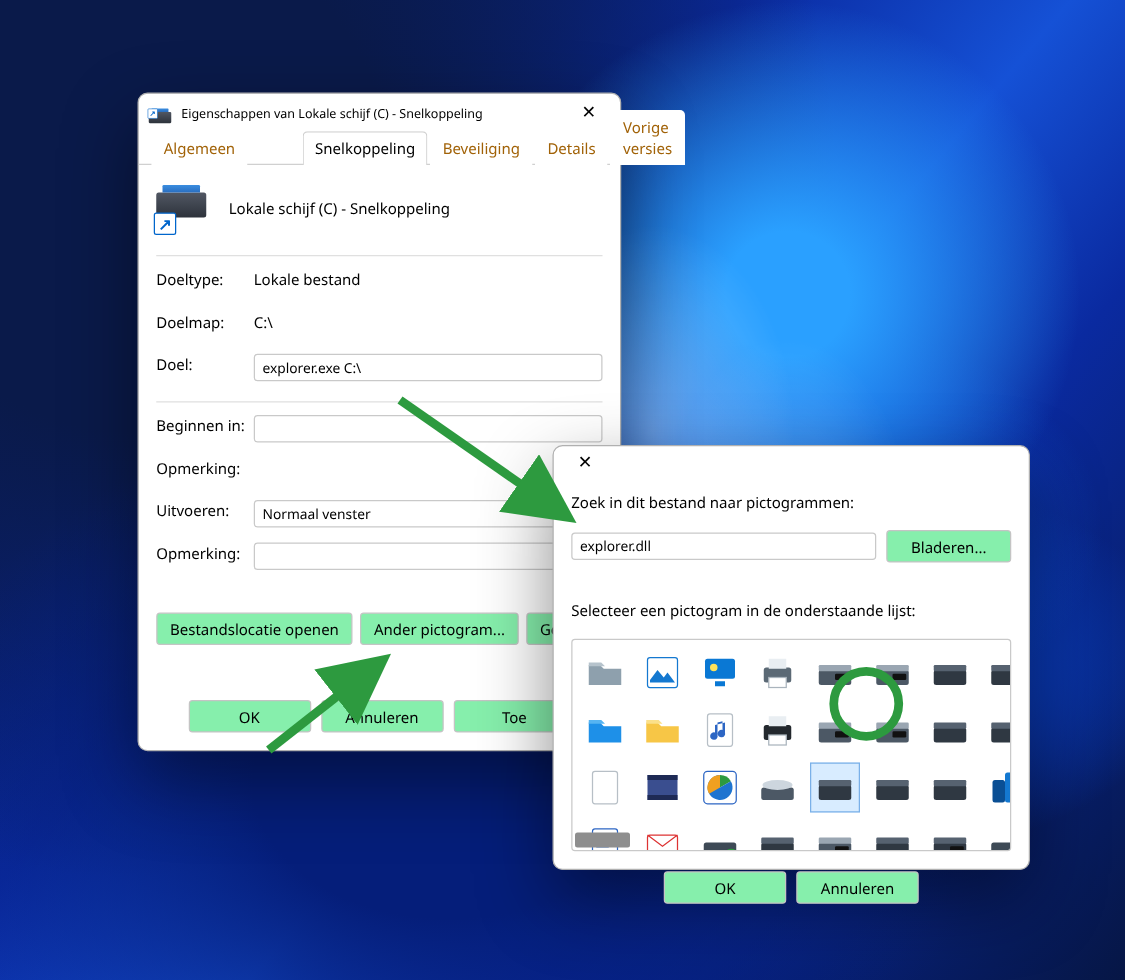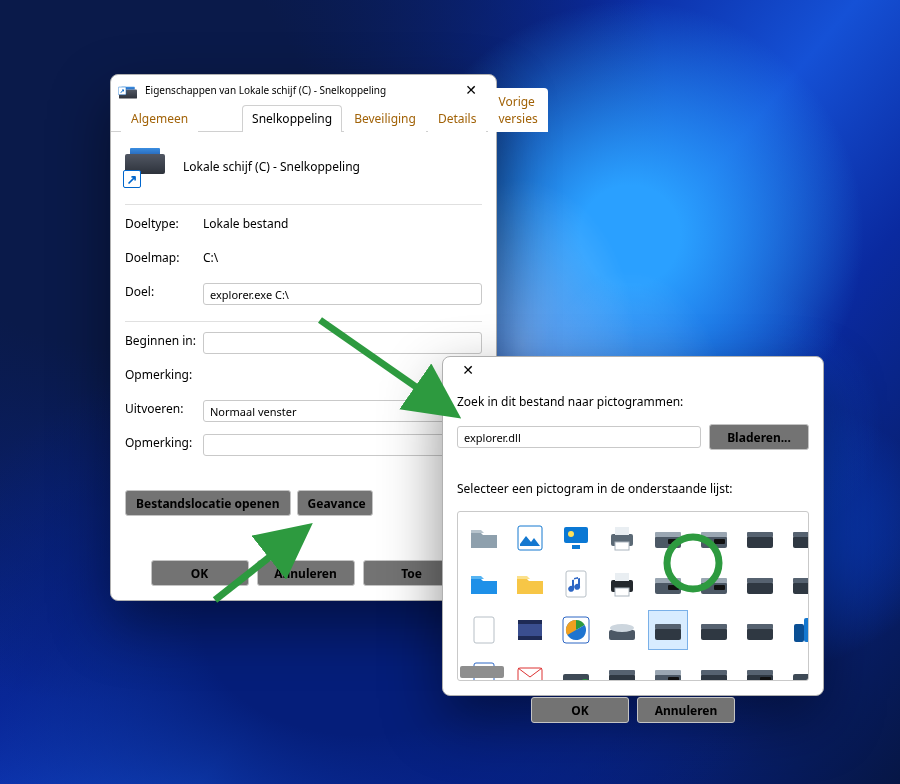--- a/index.html
+++ b/index.html
@@ -55,22 +55,22 @@
   .sep{height:1px;background:#e0e0e0;margin:4px 0;}
   .formrow{display:flex;align-items:flex-start;height:28px;gap:0;}
   .formrow .lbl{width:78px;}
   .formrow .val{flex:1;}
   .txt{flex:1;height:22px;border:1px solid #c9c9c9;border-radius:3px;background:#fff;
     padding:0 6px;display:flex;align-items:center;font-size:11px;box-sizing:border-box;}
   .combo{position:relative;}
   .combo::after{content:"⌄";position:absolute;right:6px;top:2px;color:#555;font-size:13px;}
   .btnrow{display:flex;gap:6px;margin-top:6px;}
   .btn{height:24px;padding:0 10px;border:1px solid #c4c4c4;border-radius:3px;
-    background:#737373;display:flex;align-items:center;justify-content:center;
-    font-size:12px;cursor:default;white-space:nowrap;font-weight:bold;}
+    background:#86efac;display:flex;align-items:center;justify-content:center;
+    font-size:12px;cursor:default;white-space:nowrap;}
   .dlg-footer{display:flex;justify-content:center;gap:8px;padding:10px 14px 14px;}
   .dlg-footer .btn{min-width:76px;}
 
   
   #iconWin{left:442px;top:356px;width:380px;height:338px;}
   #iconWin .body{padding:10px 14px 6px;gap:14px;}
   .icon-grid-wrap{border:1px solid #c9c9c9;height:156px;padding:6px;overflow:hidden;position:relative;
     border-radius:3px;}
   .icon-grid{display:grid;grid-template-columns:repeat(8,1fr);gap:6px;}
   .ico{width:38px;height:38px;border:1px solid transparent;display:flex;align-items:center;
@@ -145,20 +145,21 @@
       <span class="lbl">Uitvoeren:</span>
       <span class="txt combo">Normaal venster</span>
     </div>
     <div class="formrow">
       <span class="lbl">Opmerking:</span>
       <span class="txt"></span>
     </div>
 
     <div class="btnrow" style="margin-top:22px">
       <span class="btn">Bestandslocatie openen</span>
+      <span class="btn">Ander pictogram...</span>
       <span class="btn" style="padding-right:6px">Geavance</span>
     </div>
   </div>
 
   <div class="dlg-footer">
     <span class="btn">OK</span>
     <span class="btn">Annuleren</span>
     <span class="btn" style="padding-right:6px">Toe</span>
   </div>
 </div>

